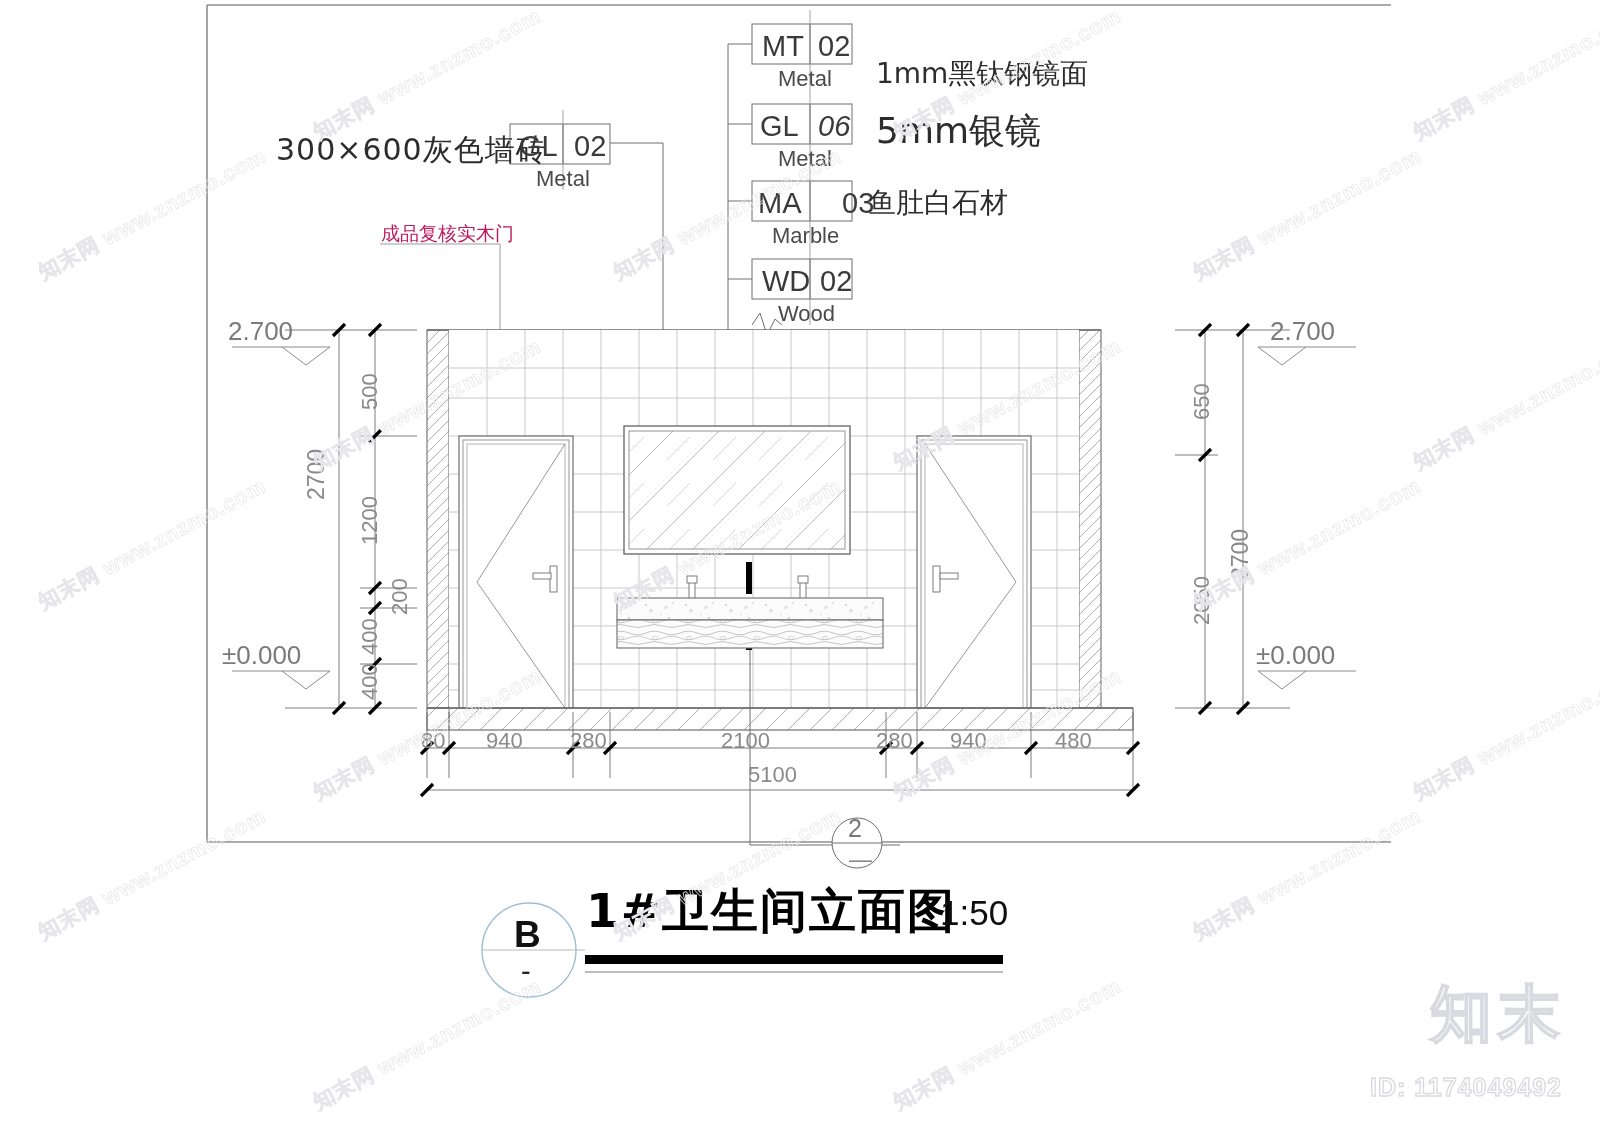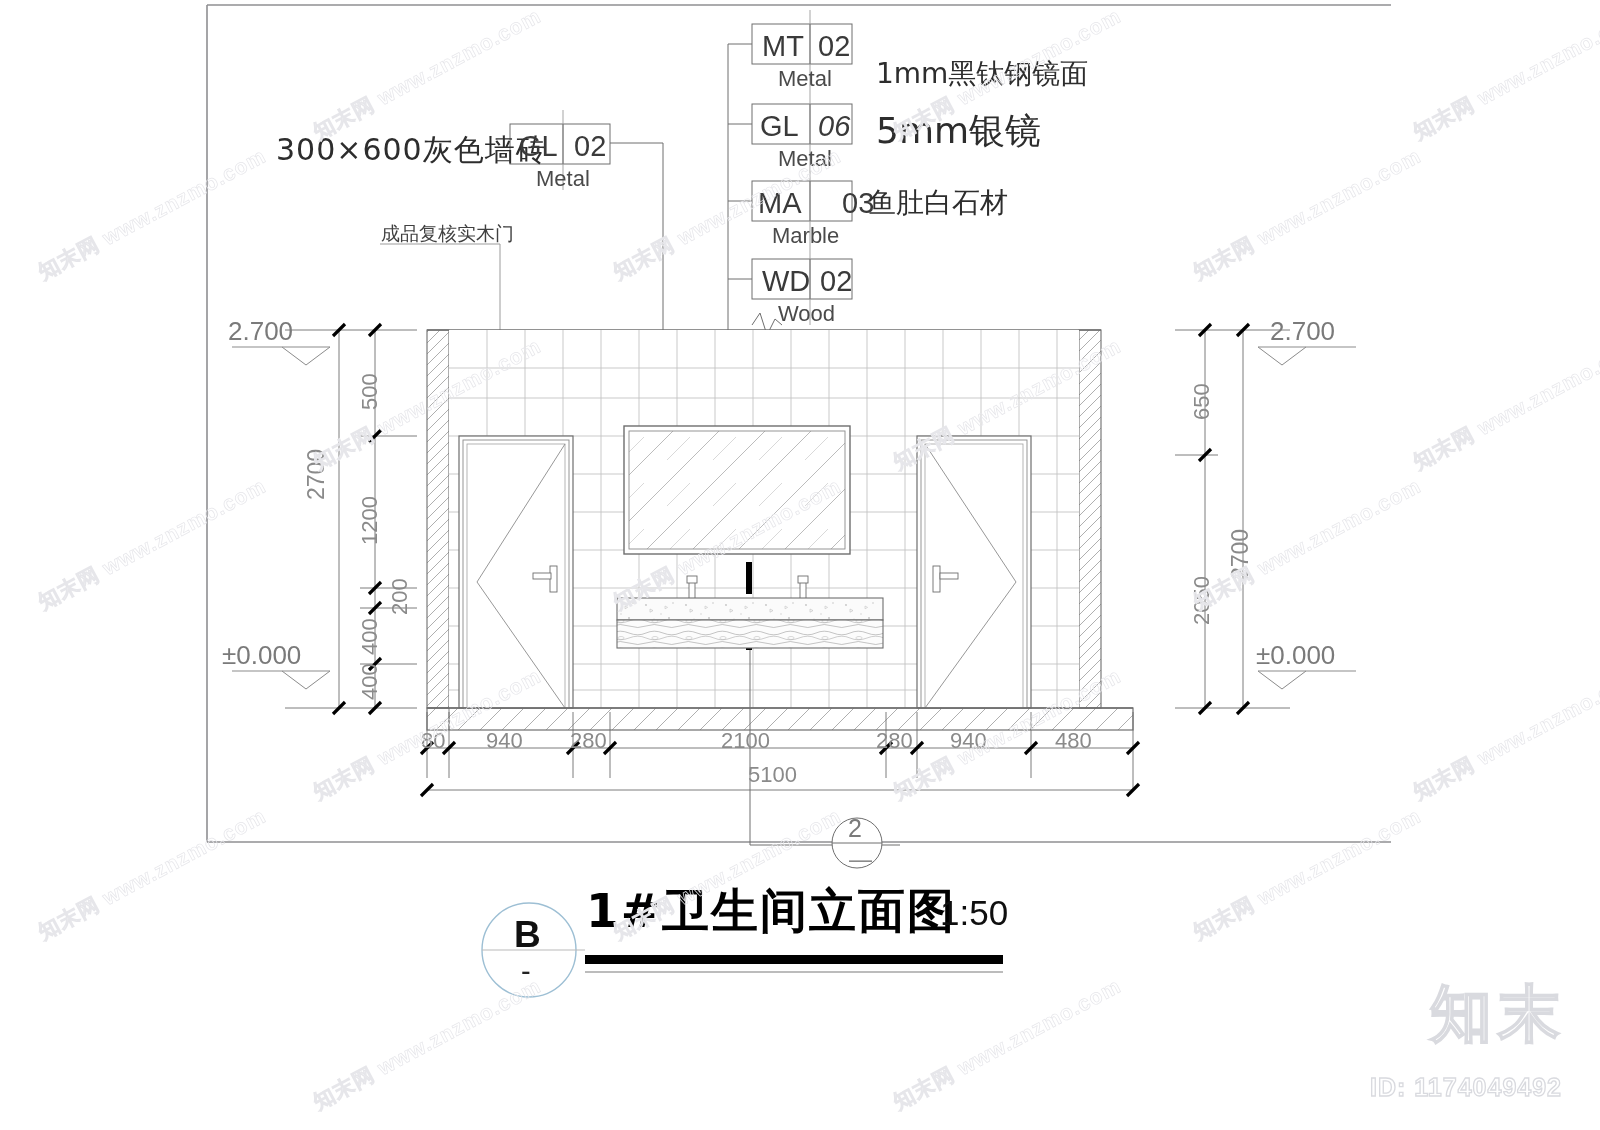--- a/index.html
+++ b/index.html
@@ -324,21 +324,21 @@
 
   <div class="lbl" style="left:762px;top:265px;font-size:29px;color:#3a3a3a;">WD</div>
   <div class="lbl" style="left:820px;top:265px;font-size:29px;color:#3a3a3a;">02</div>
   <div class="lbl" style="left:778px;top:301px;font-size:22px;color:#4a4a4a;">Wood</div>
 
   <div class="lbl cn" style="left:276px;top:130px;font-size:30px;color:#2d2d2d;letter-spacing:1px;">300×600灰色墙砖</div>
   <div class="lbl" style="left:519px;top:130px;font-size:29px;color:#3a3a3a;">GL</div>
   <div class="lbl" style="left:574px;top:130px;font-size:29px;color:#3a3a3a;">02</div>
   <div class="lbl" style="left:536px;top:166px;font-size:22px;color:#4a4a4a;">Metal</div>
 
-  <div class="lbl cn" style="left:381px;top:221px;font-size:19px;color:#404040;">成品复核实木门</div>
+  <div class="lbl cn" style="left:381px;top:221px;font-size:19px;color:#be185d;">成品复核实木门</div>
 
   <div class="lbl" style="left:228px;top:316px;font-size:26px;color:#7a7a7a;">2.700</div>
   <div class="lbl" style="left:222px;top:640px;font-size:26px;color:#7a7a7a;">±0.000</div>
   <div class="lbl" style="left:1270px;top:316px;font-size:26px;color:#7a7a7a;">2.700</div>
   <div class="lbl" style="left:1256px;top:640px;font-size:26px;color:#7a7a7a;">±0.000</div>
 
   <div class="lbl" style="left:303px;top:500px;font-size:23px;color:#8a8a8a;
        transform:rotate(-90deg);transform-origin:left top;">2700</div>
   <div class="lbl" style="left:357px;top:410px;font-size:22px;color:#8a8a8a;
        transform:rotate(-90deg);transform-origin:left top;">500</div>

